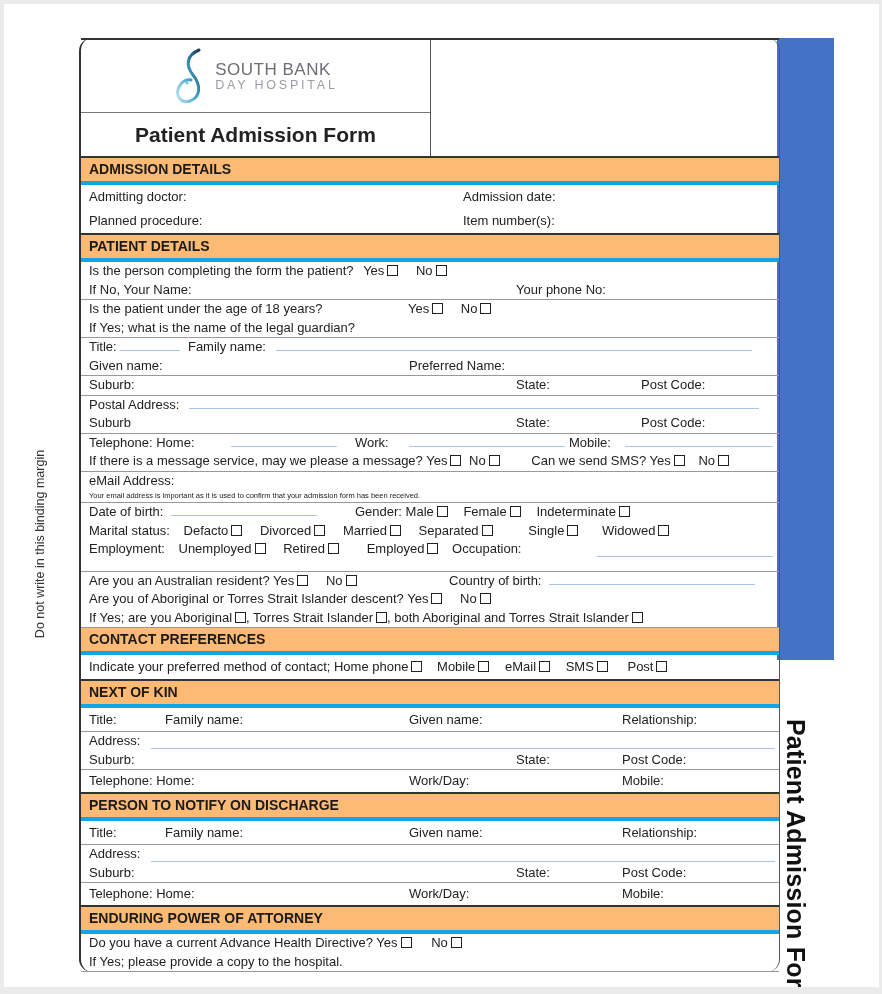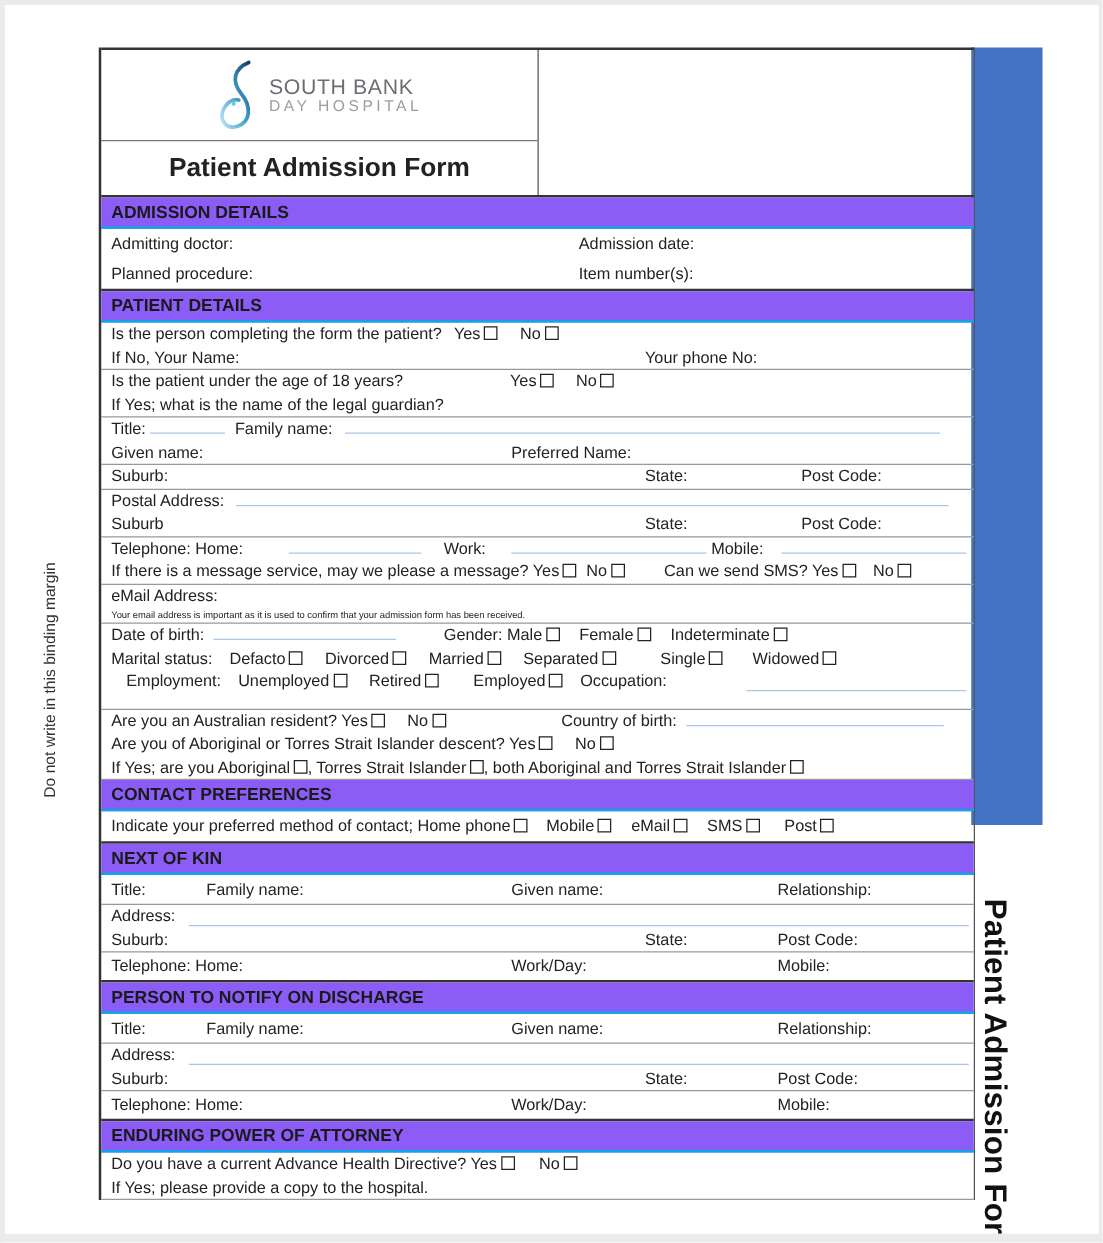--- a/index.html
+++ b/index.html
@@ -22,35 +22,35 @@
     position:absolute; left:773px; top:34px; width:57px; height:622px;
     background:#4472c4;
   }
   .side-title {
     position:absolute; left:777px; top:715px;
     writing-mode:vertical-rl; font-size:25px; font-weight:bold; color:#111;
     white-space:nowrap; letter-spacing:0.2px;
   }
   .form {
     position:absolute; left:75px; top:34px; width:698px;
-    border-left:2px solid #333; border-right:1px solid #555;
+    border-left:2px solid #333; border-right:1px solid #555;border-radius:13px;
   }
   .header-box {
     display:flex; height:116px; border-top:2px solid #333; border-bottom:2px solid #333;
   }
   .header-left { width:349px; border-right:1px solid #555; display:flex; flex-direction:column; }
   .logo-area { height:72px; border-bottom:1px solid #777; display:flex; align-items:center; justify-content:center; gap:6px; }
   .logo-text { display:flex; flex-direction:column; line-height:1; }
   .logo-main { font-size:17px; color:#6b6e73; letter-spacing:0.5px; }
   .logo-sub { font-size:12.5px; color:#9a9da2; letter-spacing:2.8px; margin-top:1px; }
   .form-title { flex:1; display:flex; align-items:center; justify-content:center; font-size:21px; color:#222;font-weight:bold; }
   .header-right { flex:1; }
   .sec-head {
-    background:#8b5cf6; font-weight:bold; font-size:14px; height:23px; line-height:23px;
-    padding-left:8px; border-bottom:2px solid #0ea5e9; color:#1a1a1a;
+    background:#fdba74; font-weight:bold; font-size:14px; height:23px; line-height:23px;
+    padding-left:8px; border-bottom:4px solid #0ea5e9; color:#1a1a1a;
   }
   .blk { border-bottom:1px solid #999; padding:0 8px; }
   .row { position:relative; height:18.5px; font-size:13px; line-height:18.5px; white-space:nowrap; }
   .row.tall { height:24px; line-height:24px; }
   .row .a { position:absolute; }
   .small { font-size:7.5px; height:12px; line-height:12px; }
   .line { display:inline-block; border-bottom:1px solid #a9c6ea; height:12px; vertical-align:baseline; }
   .cb { display:inline-block; width:9px; height:9px; border:1.3px solid #222; margin-left:3px; vertical-align:-1px; }
   .gap { height:12px; }
 </style>
@@ -204,21 +204,21 @@
           <span>Marital status:</span>
           <span style="margin-left:10px">Defacto</span><span class="cb"></span>
           <span style="margin-left:14px">Divorced</span><span class="cb"></span>
           <span style="margin-left:14px">Married</span><span class="cb"></span>
           <span style="margin-left:14px">Separated</span><span class="cb"></span>
           <span style="margin-left:32px">Single</span><span class="cb"></span>
           <span style="margin-left:20px">Widowed</span><span class="cb"></span>
         </span>
       </div>
       <div class="row">
-        <span class="a" style="left:12px">
+        <span class="a" style="left:0">
           <span>Employment:</span>
           <span style="margin-left:10px">Unemployed</span><span class="cb"></span>
           <span style="margin-left:14px">Retired</span><span class="cb"></span>
           <span style="margin-left:24px">Employed</span><span class="cb"></span>
           <span style="margin-left:10px">Occupation:</span>
         </span>
         <span class="a" style="left:508px;top:4px"><span class="line" style="width:176px"></span></span>
       </div>
       <div class="gap"></div>
     </div>

